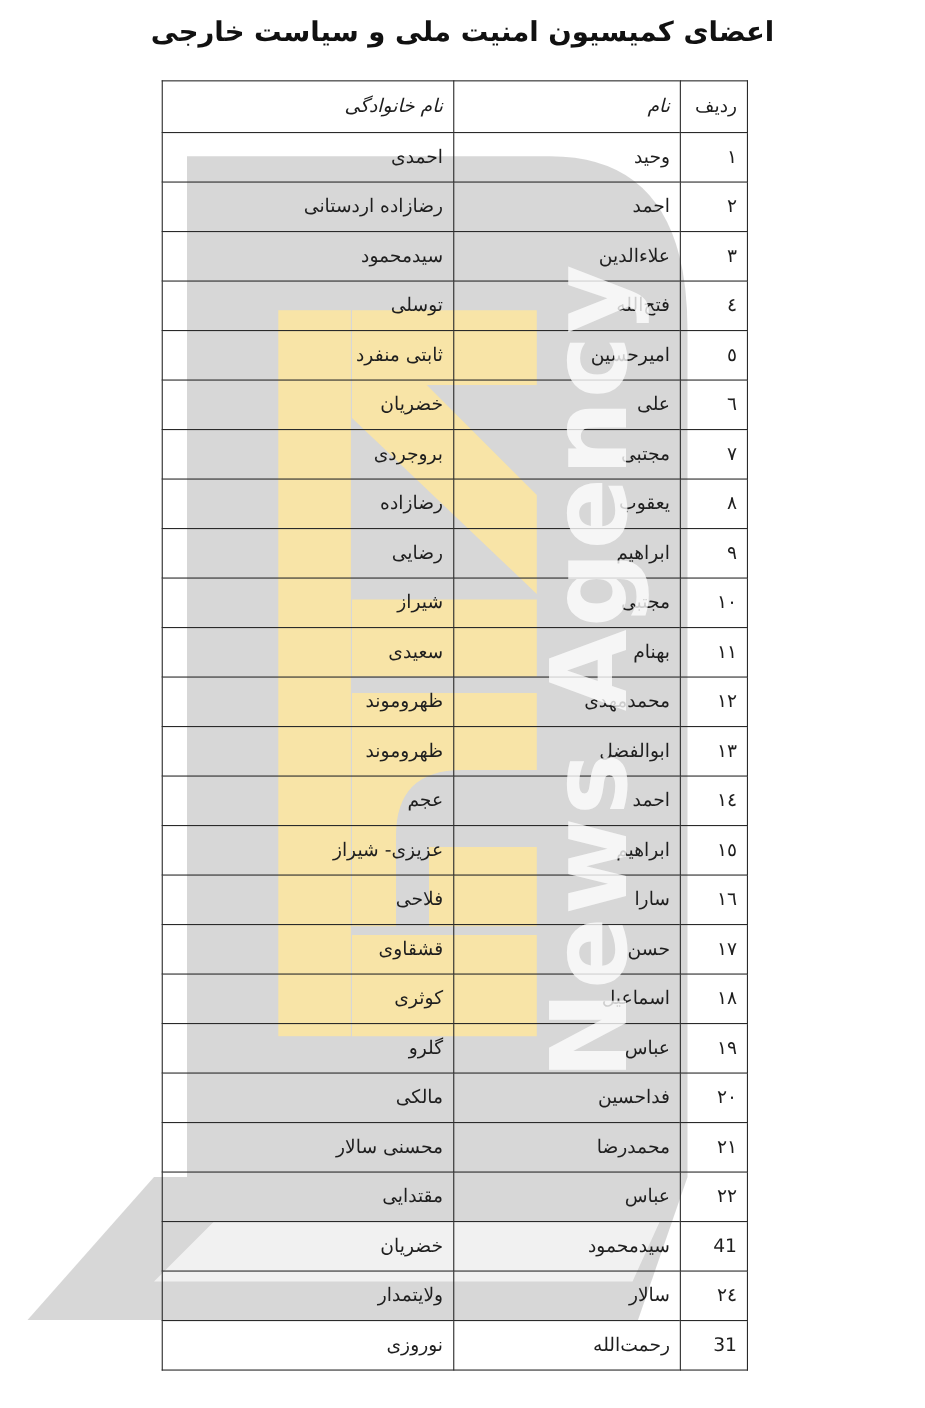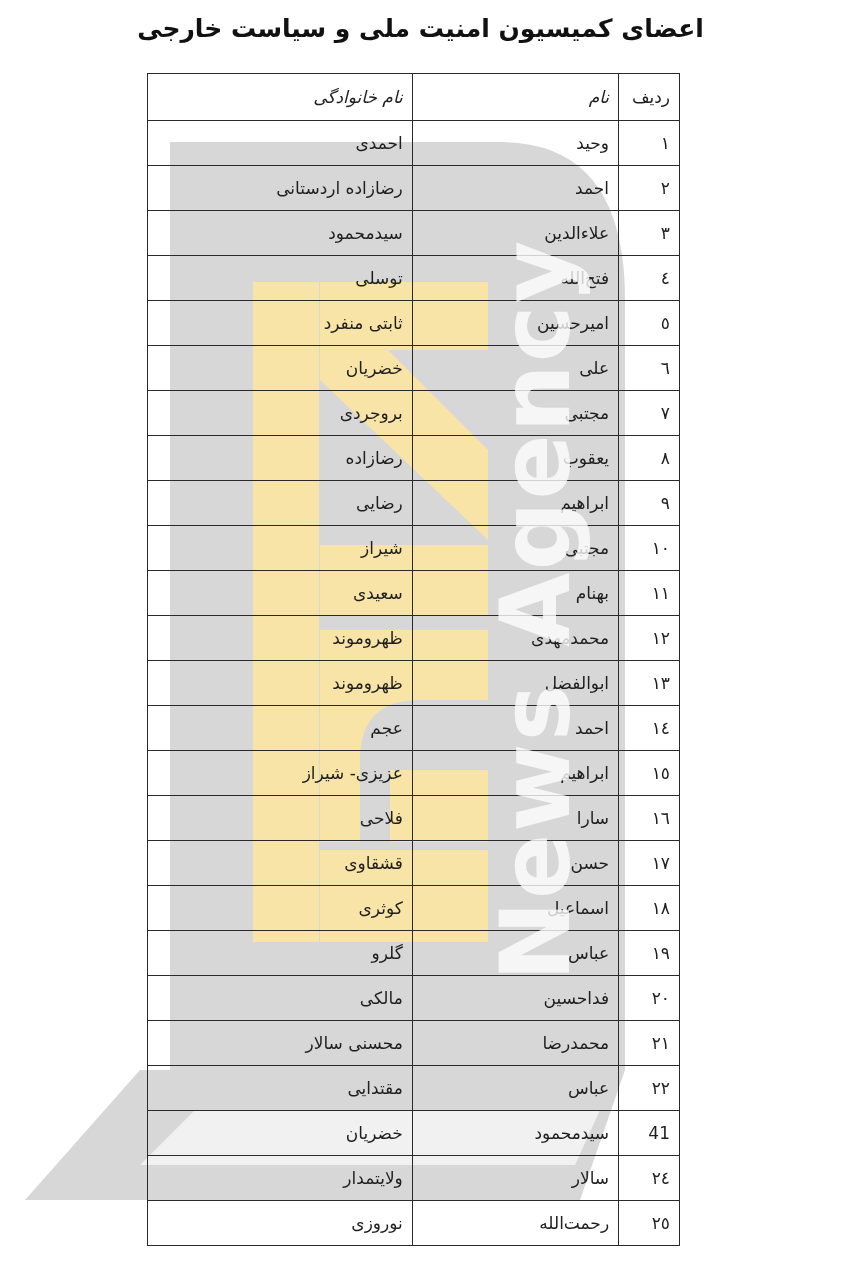--- a/index.html
+++ b/index.html
@@ -178,18 +178,18 @@
         <td class="col-idx">41</td>
         <td class="col-name">سیدمحمود</td>
         <td class="col-family">خضریان</td>
       </tr>
       <tr>
         <td class="col-idx">۲٤</td>
         <td class="col-name">سالار</td>
         <td class="col-family">ولایتمدار</td>
       </tr>
       <tr>
-        <td class="col-idx">۲٥</td>
+        <td class="col-idx">31</td>
         <td class="col-name">رحمت‌الله</td>
         <td class="col-family">نوروزی</td>
       </tr>
     </tbody>
 </table>
 
 </body></html>

